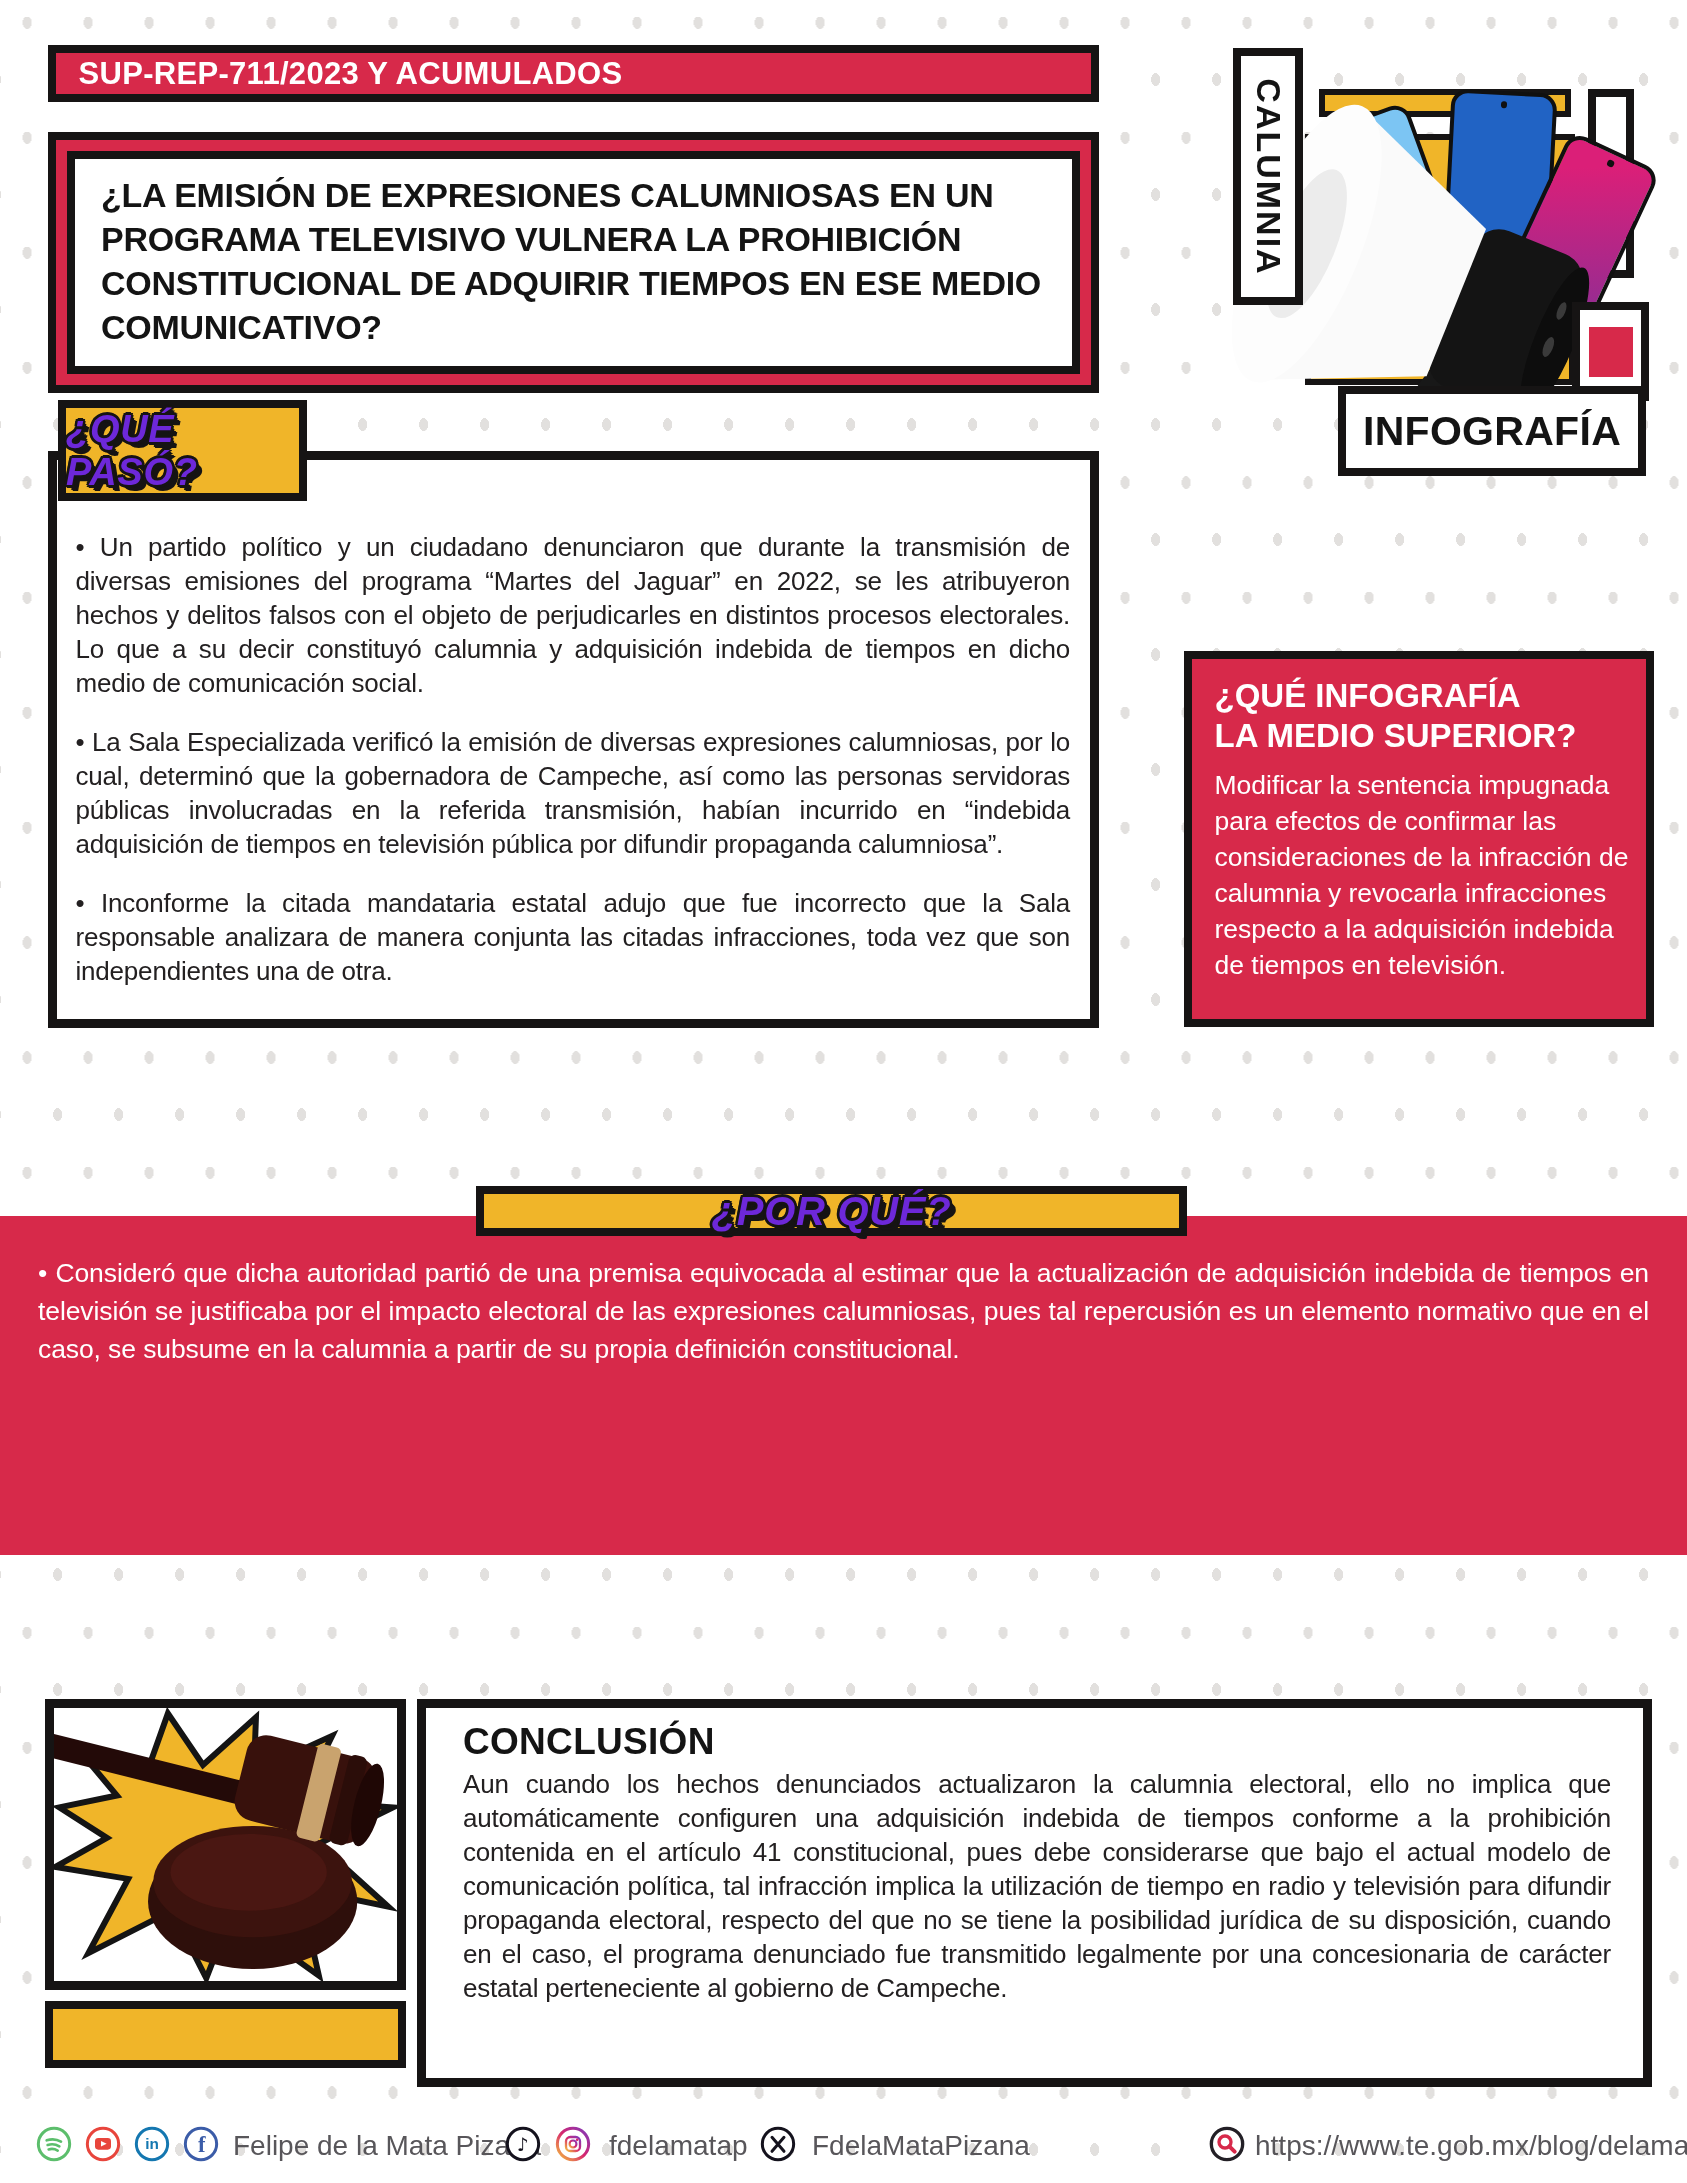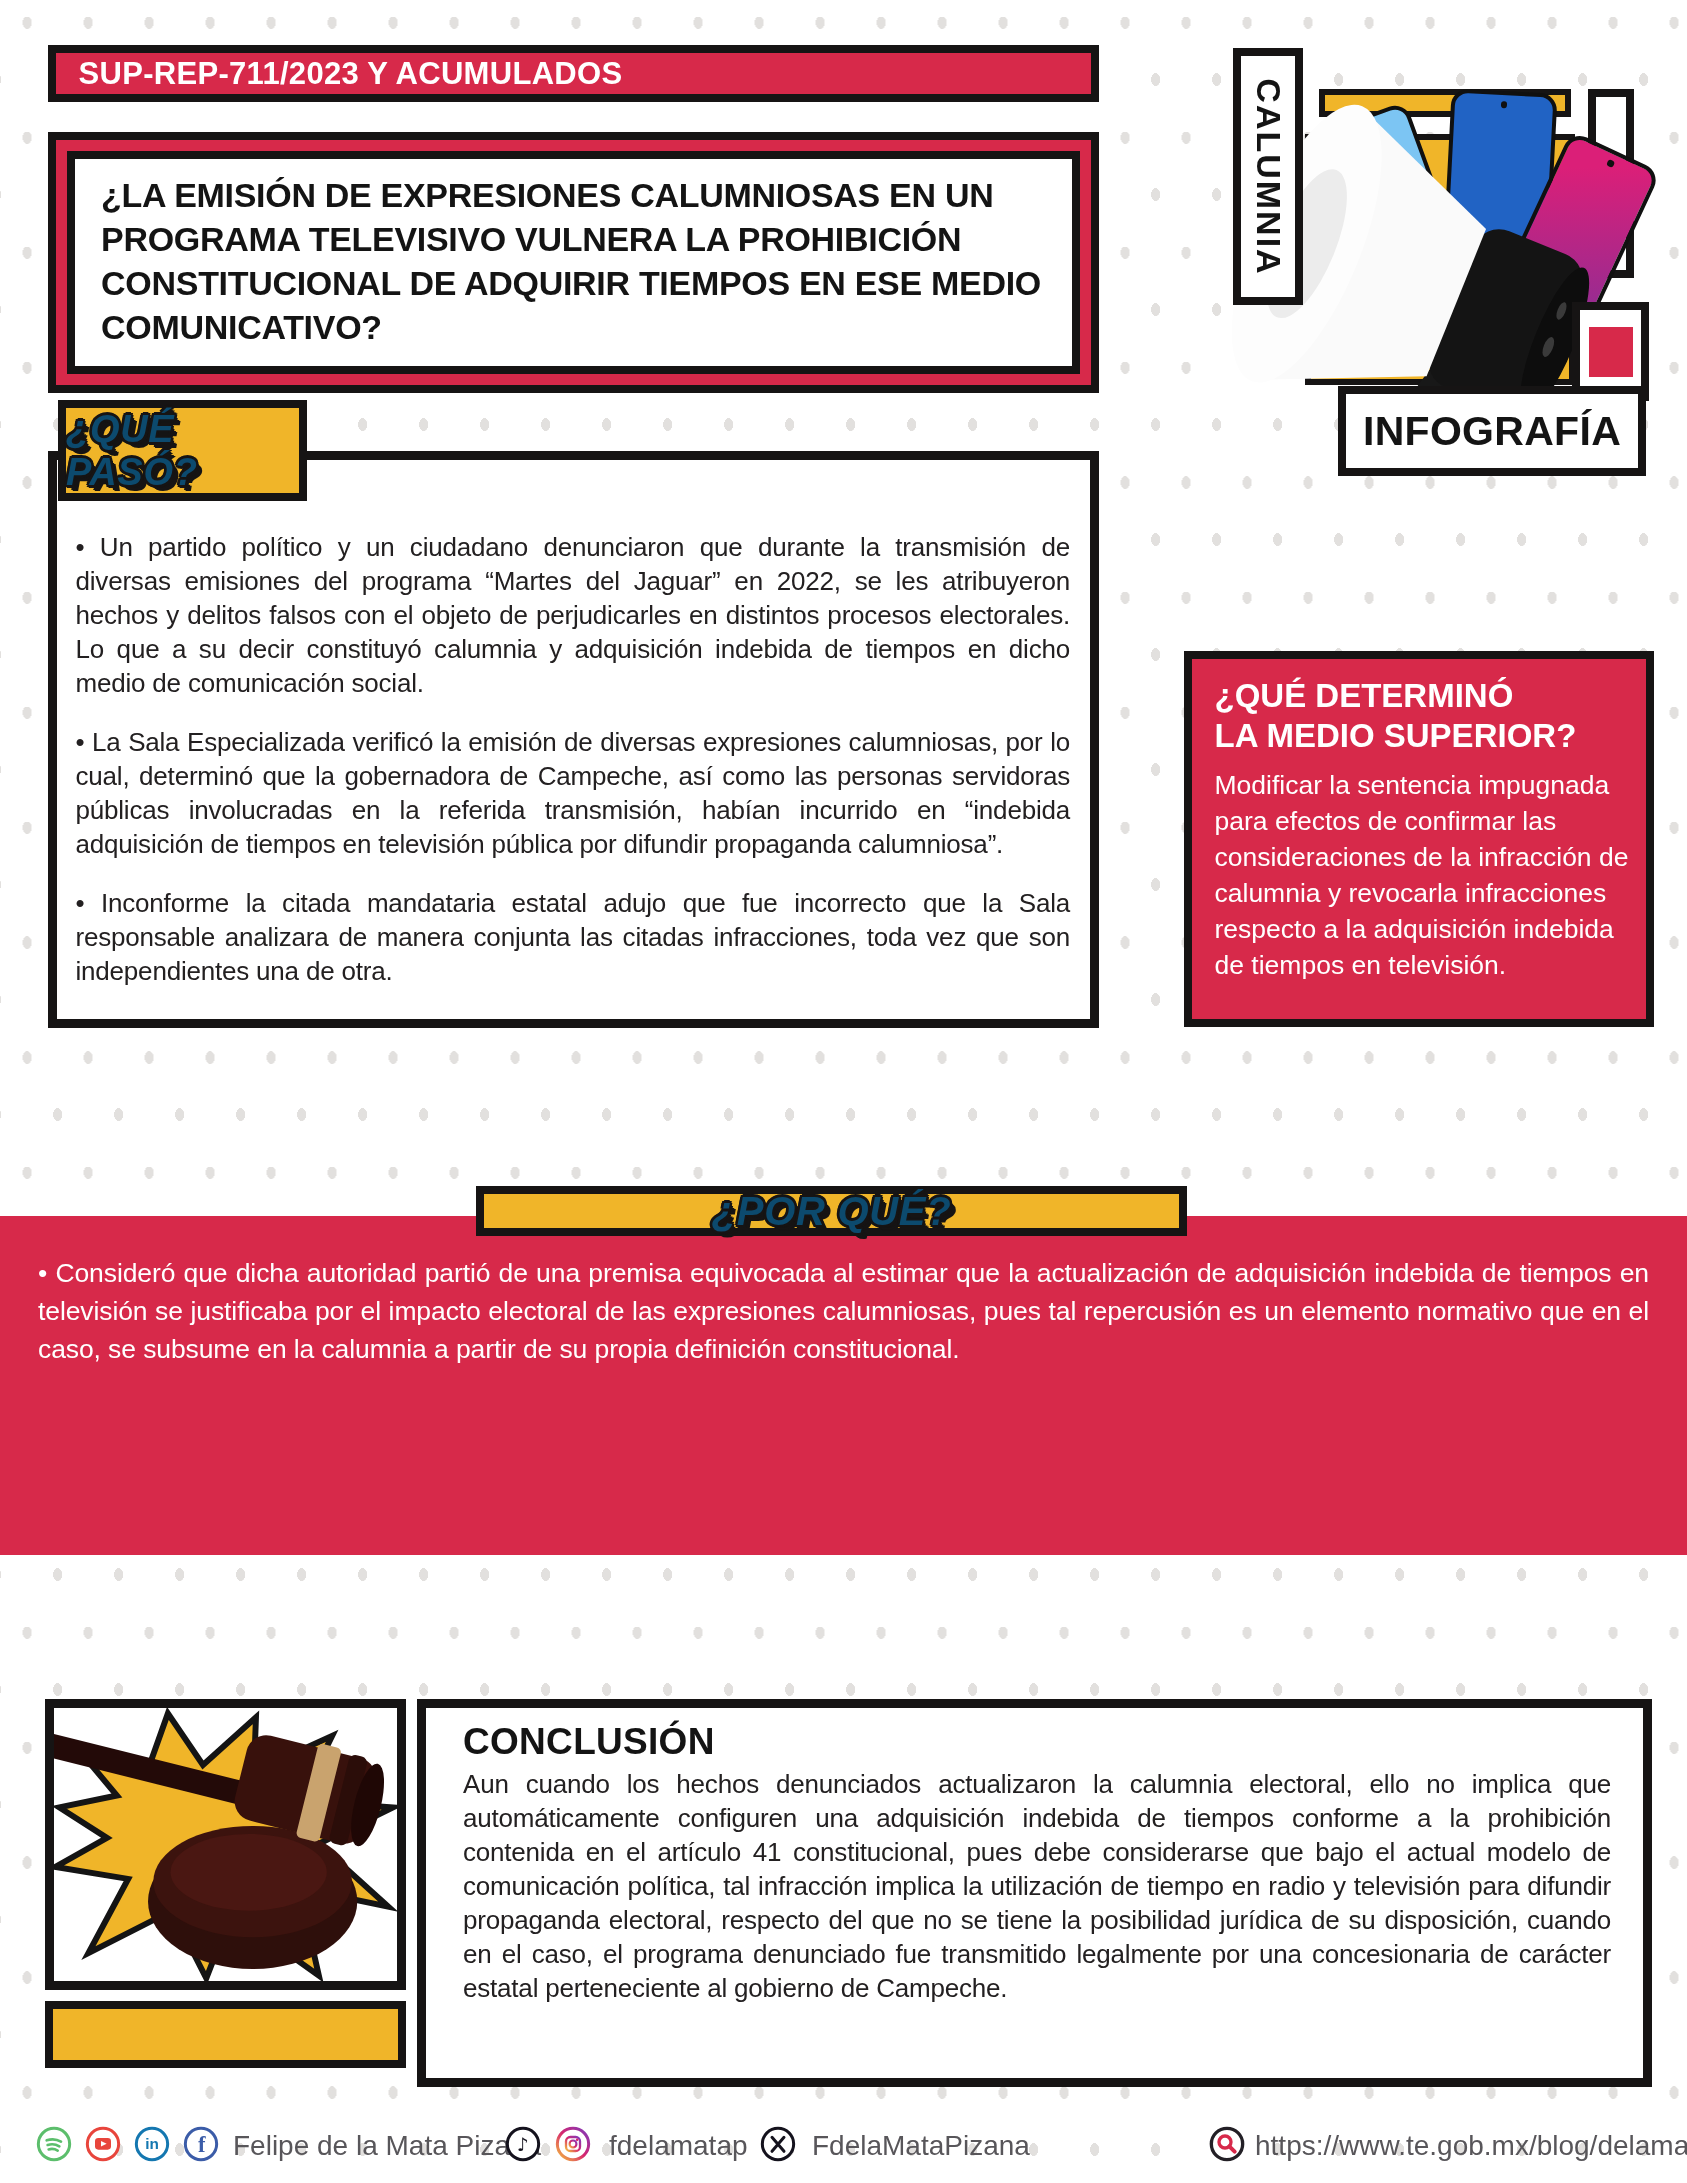--- a/index.html
+++ b/index.html
@@ -42,21 +42,21 @@
     background:#fff;border:8.6px solid #161414;z-index:6;display:flex;align-items:center;justify-content:center;
     font-size:41px;font-weight:800;letter-spacing:0.3px;color:#141414;}
   .phone{position:absolute;box-sizing:border-box;border:4.6px solid #101010;border-radius:17px;z-index:2;}
   .phone::before{content:"";position:absolute;top:6px;left:50%;margin-left:-3.3px;width:6.6px;height:6.6px;border-radius:50%;background:#101010;}
   .phone-1{left:1343px;top:112px;width:99px;height:198px;background:#7CC5F3;transform:rotate(-20deg);}
   .phone-2{left:1446px;top:91px;width:106px;height:218px;background:#2163C4;transform:rotate(3deg);}
   .phone-3{left:1525px;top:142px;width:99px;height:198px;background:linear-gradient(155deg,#DB1F78 15%,#8A2E96 95%);transform:rotate(25deg);}
   .megaphone{position:absolute;left:1234px;top:129px;width:397px;height:331px;z-index:3;transform:rotate(22deg);}
   
   .sticker-label{
-    color:#0c4a6e;font-weight:800;font-style:italic;letter-spacing:0.7px;
+    color:#6d28d9;font-weight:800;font-style:italic;letter-spacing:0.7px;
     text-shadow:-2px -2px 0 #161414,2px -2px 0 #161414,-2px 2px 0 #161414,2px 2px 0 #161414,
       -2.6px 0 0 #161414,2.6px 0 0 #161414,0 -2.6px 0 #161414,0 2.6px 0 #161414,
       3.3px 3.3px 0 #161414,4.6px 4.6px 0 #161414,6px 6px 0 #161414;
   }
   .quepaso-label{position:absolute;left:58px;top:400px;width:249px;height:101px;box-sizing:border-box;
     background:#F0B529;border:8px solid #161414;z-index:5;display:flex;align-items:center;justify-content:center;
     font-size:38px;}
   .porque-banner{position:absolute;left:476px;top:1186px;width:711px;height:50px;box-sizing:border-box;
     background:#F0B529;border:8px solid #161414;z-index:5;display:flex;align-items:center;justify-content:center;
     font-size:40px;}
@@ -151,21 +151,21 @@
   </div>
 
   <div class="quepaso-label sticker-label">¿QUÉ PASÓ?</div>
   <section class="quepaso-section">
     <p>• Un partido político y un ciudadano denunciaron que durante la transmisión de diversas emisiones del programa “Martes del Jaguar” en 2022, se les atribuyeron hechos y delitos falsos con el objeto de perjudicarles en distintos procesos electorales. Lo que a su decir constituyó calumnia y adquisición indebida de tiempos en dicho medio de comunicación social.</p>
     <p>• La Sala Especializada verificó la emisión de diversas expresiones calumniosas, por lo cual, determinó que la gobernadora de Campeche, así como las personas servidoras públicas involucradas en la referida transmisión, habían incurrido en “indebida adquisición de tiempos en televisión pública por difundir propaganda calumniosa”.</p>
     <p>• Inconforme la citada mandataria estatal adujo que fue incorrecto que la Sala responsable analizara de manera conjunta las citadas infracciones, toda vez que son independientes una de otra.</p>
   </section>
 
   <aside class="determino-section">
-    <h2><span>¿QUÉ DETERMINÓ</span><br><span>LA MEDIO SUPERIOR?</span></h2>
+    <h2><span>¿QUÉ INFOGRAFÍA</span><br><span>LA MEDIO SUPERIOR?</span></h2>
     <p>Modificar la sentencia impugnada para efectos de confirmar las consideraciones de la infracción de calumnia y revocarla infracciones respecto a la adquisición indebida de tiempos en televisión.</p>
   </aside>
 
   <div class="porque-banner sticker-label">¿POR QUÉ?</div>
   <section class="red-band">
     <p>• Consideró que dicha autoridad partió de una premisa equivocada al estimar que la actualización de adquisición indebida de tiempos en televisión se justificaba por el impacto electoral de las expresiones calumniosas, pues tal repercusión es un elemento normativo que en el caso, se subsume en la calumnia a partir de su propia definición constitucional.</p>
   </section>
 
   <div class="gavel-box">
     <svg width="343" height="273" viewBox="0 0 518 412">

